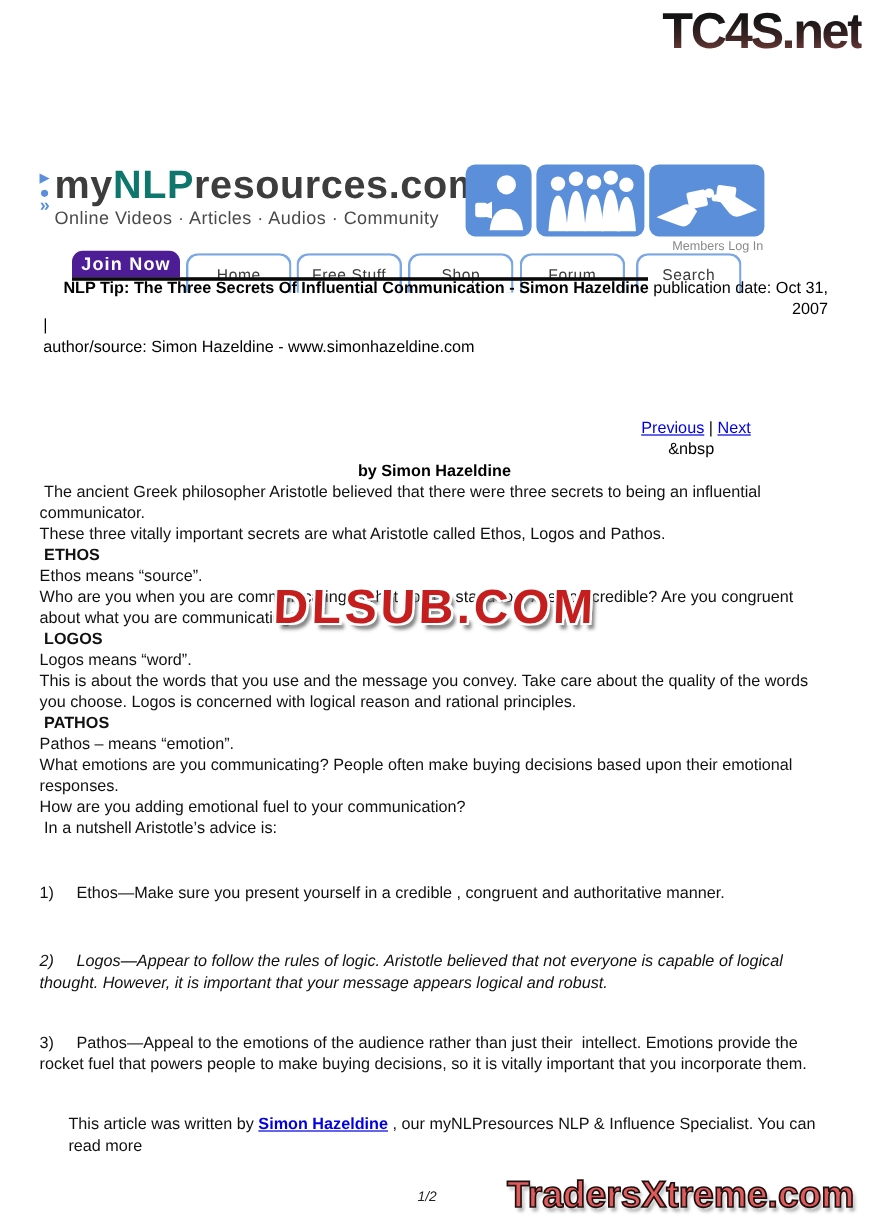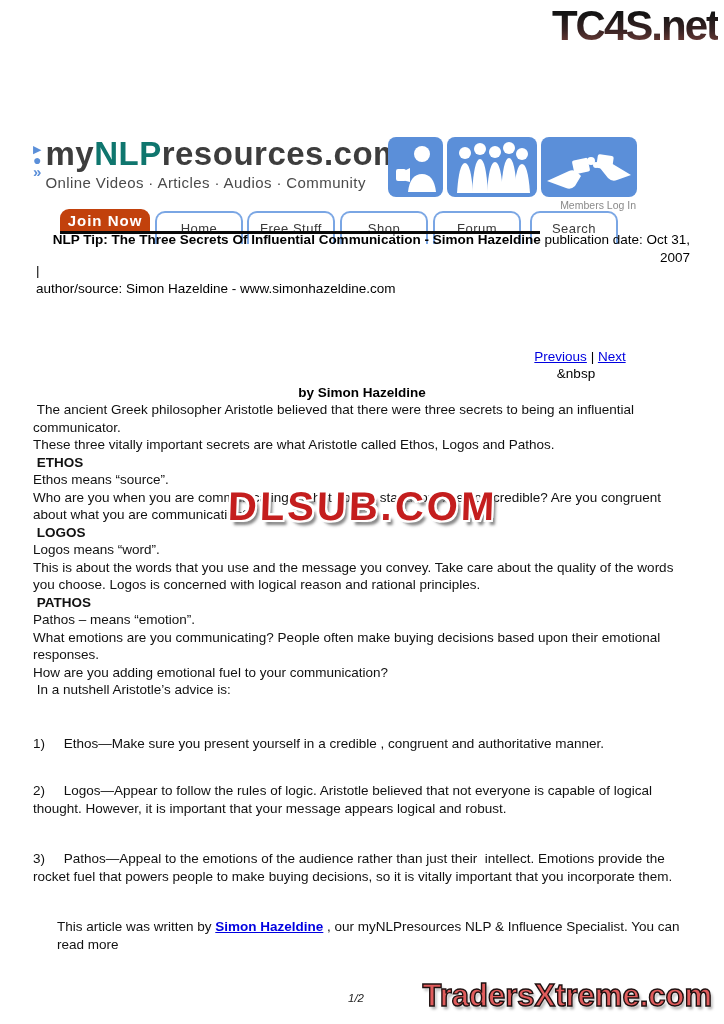--- a/index.html
+++ b/index.html
@@ -18,21 +18,21 @@
   .icon-stack .i2{font-size:14px;}
   .icon-stack .i3{font-size:15px;font-weight:bold;}
   .logo-text{font-size:33px;font-weight:bold;color:#3d3d3d;letter-spacing:.5px;line-height:36px;}
   .logo-text .hl{color:#0f766e;}
   .tagline{font-size:15px;color:#4a4a4a;letter-spacing:.4px;margin-top:2px;}
 
   .header-images{position:absolute;left:388px;top:137px;display:flex;gap:4px;}
   .himg{background:#5b8fd9;border-radius:8px;height:60px;display:flex;align-items:center;justify-content:center;}
   .himg.w1{width:55px;} .himg.w2{width:90px;} .himg.w3{width:96px;}
   .members-login{position:absolute;left:520px;top:199px;width:116px;text-align:right;font-size:10.5px;color:#8a8a8a;}
-  .tab-join{position:absolute;left:60px;top:209px;width:90px;height:22px;background:#c2410c;color:#fff;
+  .tab-join{position:absolute;left:60px;top:209px;width:90px;height:22px;background:#4c1d95;color:#fff;
     border-radius:9px 9px 0 0;font-size:15px;font-weight:bold;letter-spacing:1px;
     display:flex;align-items:center;justify-content:center;}
   .tab{position:absolute;top:211px;height:33px;width:88px;background:#fff;border:2px solid #7aa6e4;border-bottom:none;
     border-radius:10px 10px 0 0;color:#3a3a3a;font-size:13px;letter-spacing:.5px;
     display:flex;align-items:center;justify-content:center;box-sizing:border-box;}
   .t0{left:155px;} .t1{left:247px;} .t2{left:340px;} .t3{left:433px;} .t4{left:530px;}
   .nav-underline{position:absolute;left:60px;top:231px;width:480px;height:3px;background:#0a0a0a;}
 
   
   .title-block{position:absolute;left:36px;top:231px;width:654px;text-align:right;font-size:13.5px;line-height:18px;color:#000;}
@@ -43,21 +43,21 @@
   .pagination{position:absolute;right:34px;top:348px;width:220px;text-align:center;font-size:13.5px;line-height:17px;color:#000;}
   .pagination a{color:#0000e0;text-decoration:underline;cursor:pointer;}
   .pagination .nbsp{padding-right:8px;}
 
   
   .byline{position:absolute;left:33px;top:385px;width:658px;text-align:center;font-weight:bold;font-size:13.5px;color:#000;}
   .article{position:absolute;left:33px;top:401px;width:658px;font-size:13.5px;line-height:17.5px;color:#111;}
   .article p{margin:0;white-space:pre-wrap;}
   .article p.hd{font-weight:bold;}
   .article p.g36{margin-top:36px;}
-  .article p.g34{margin-top:30px;}
+  .article p.g34{margin-top:40px;font-style:italic;}
   .article p.g33{margin-top:33px;}
   .article p.ctr{text-align:center;white-space:normal;}
   .p-footer{margin-top:33px !important;padding-left:24px;white-space:normal !important;}
   .inline-link{color:#0000e0;font-weight:bold;text-decoration:underline;cursor:pointer;}
 
   
   .dlsub{position:absolute;left:228px;top:484px;font-size:40px;font-weight:800;letter-spacing:3px;color:#c41e1e;
     transform:skewX(-2deg);
     text-shadow:-2px -2px 0 #fff,2px -2px 0 #fff,-2px 2px 0 #fff,2px 2px 0 #fff,
                 -2px 2px 0 #fff,2px -2px 0 #fff,4px 5px 3px rgba(110,110,110,.85);}

